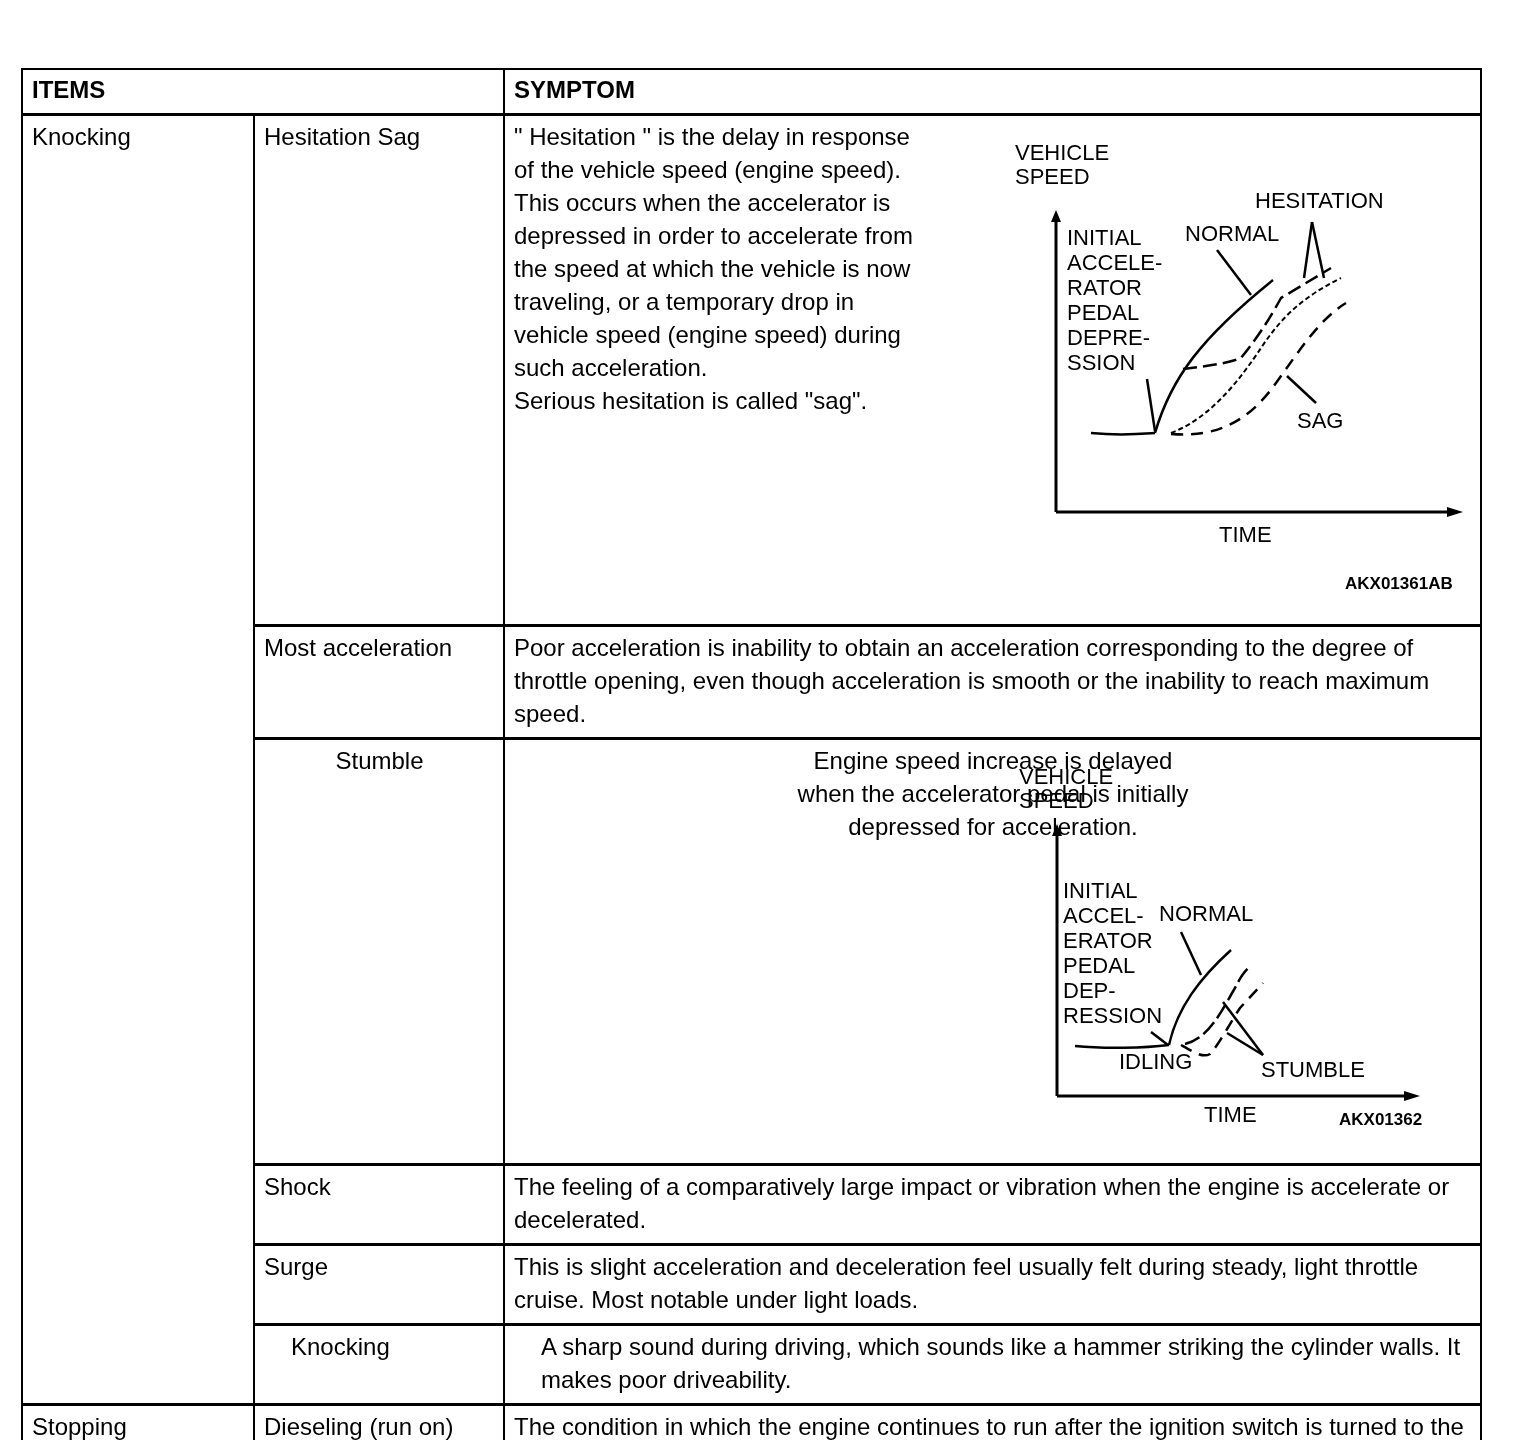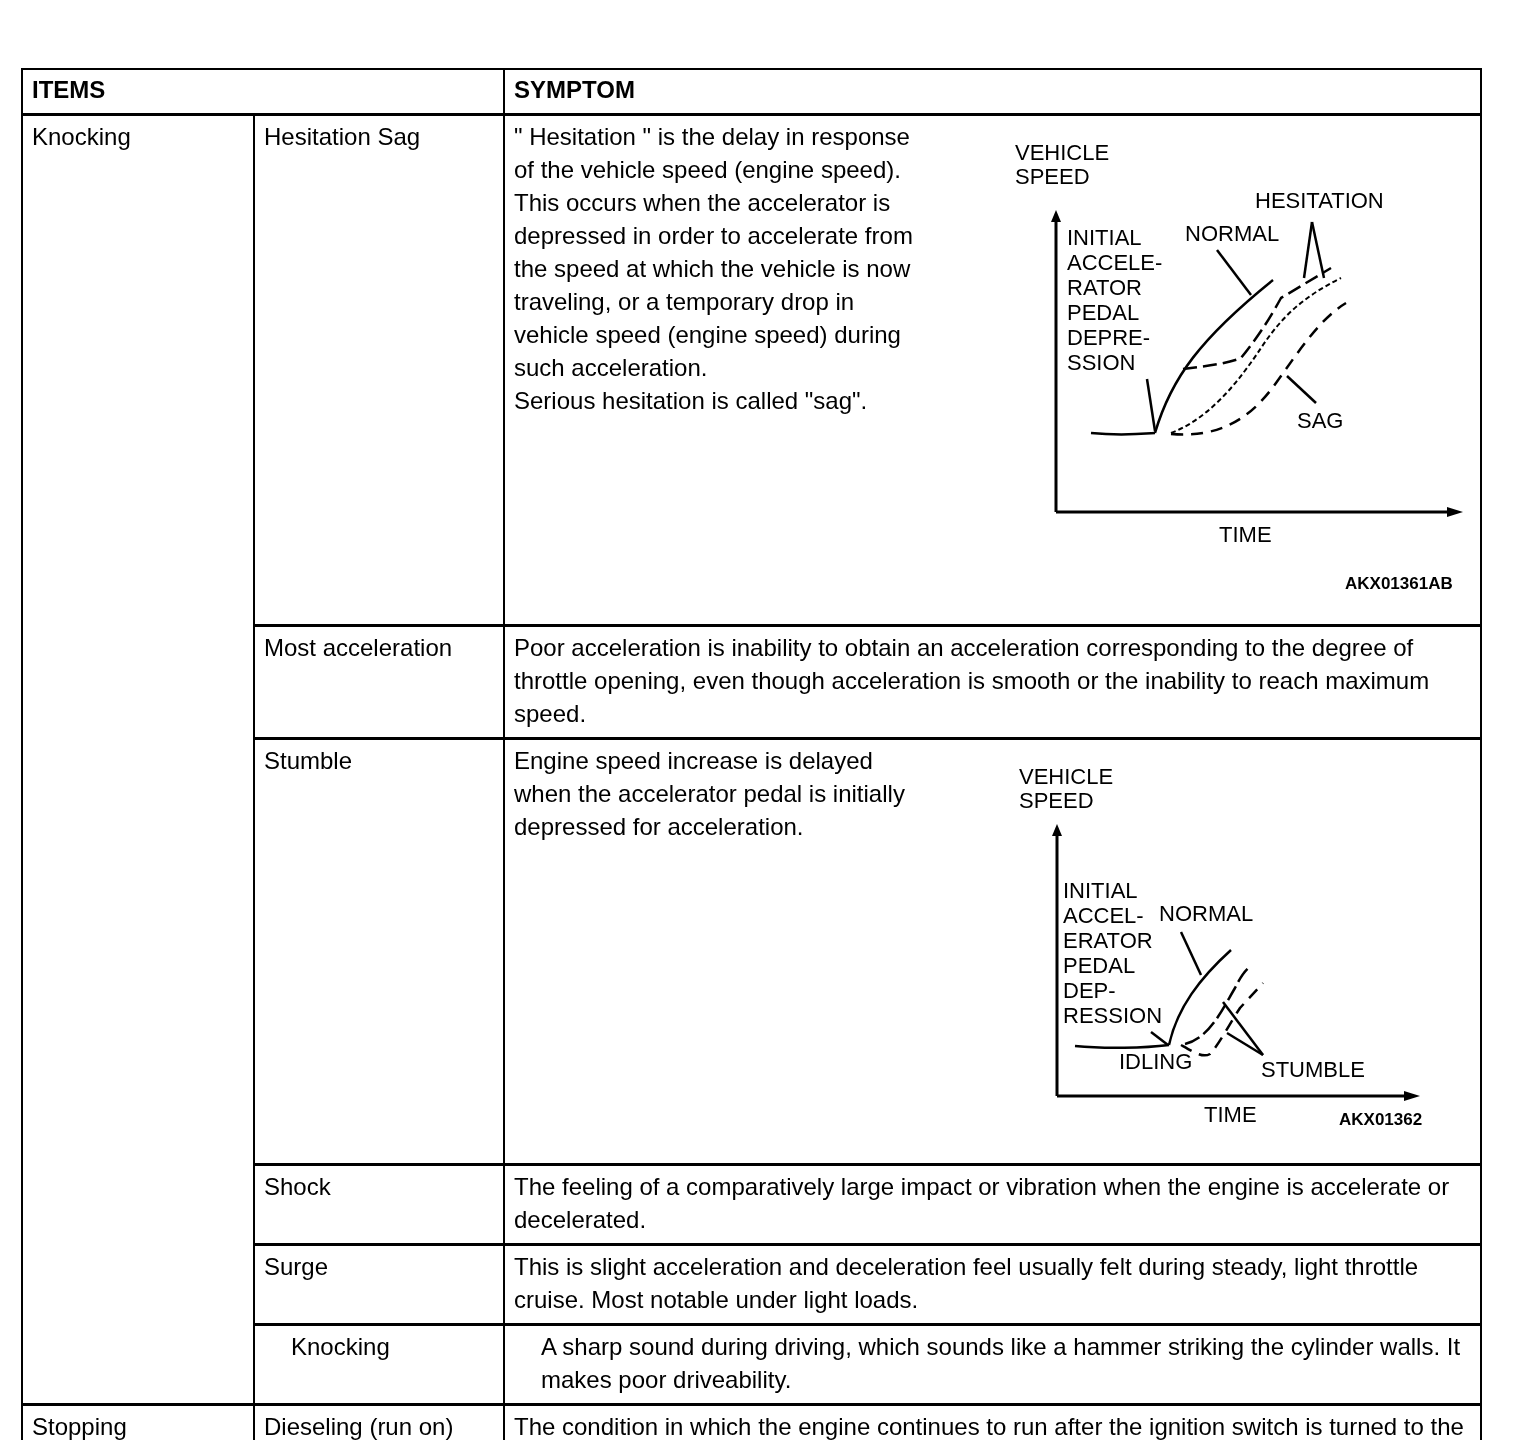--- a/index.html
+++ b/index.html
@@ -6,21 +6,21 @@
   body { width: 1520px; height: 1440px; position: relative; font-family: "Liberation Sans", sans-serif; color: #000; }
   table.main {
     position: absolute; left: 21px; top: 20px;
     width: 1459px; border-collapse: collapse; table-layout: fixed; margin-top: 48px;
   }
   table.main td { border: 2px solid #000; vertical-align: top; padding: 4px 8px 4px 9px; font-size: 24px; line-height: 33px; }
   table.main tr.head td { border-bottom-width: 3px; font-weight: bold; height: 36px; padding-top: 3px; }
   col.c1 { width: 232px; } col.c2 { width: 250px; } col.c3 { width: 977px; }
   tr.r-hes td { height: 500px; }
   tr.r-poor td { height: 102px; border-top-width: 3px; }
-  tr.r-stumble td { height: 415px; border-top-width: 3px; }
+  tr.r-stumble td { height: 415px; border-top-width: 3px; text-align: center; }
   tr.r-shock td { height: 69px; border-top-width: 3px; }
   tr.r-surge td { height: 69px; border-top-width: 3px; }
   tr.r-knock td { height: 69px; border-top-width: 3px; padding-left: 36px; }
   tr.r-stop td { height: 69px; border-top-width: 3px; border-radius: 32px; }
   td.sym { position: relative; }
   .sym-text { white-space: pre-line; }
   .diag { position: absolute; }
   .diag text { font-family: "Liberation Sans", sans-serif; font-size: 22px; fill: #000; }
   .diag text.code { font-weight: bold; font-size: 17px; }
 </style>

